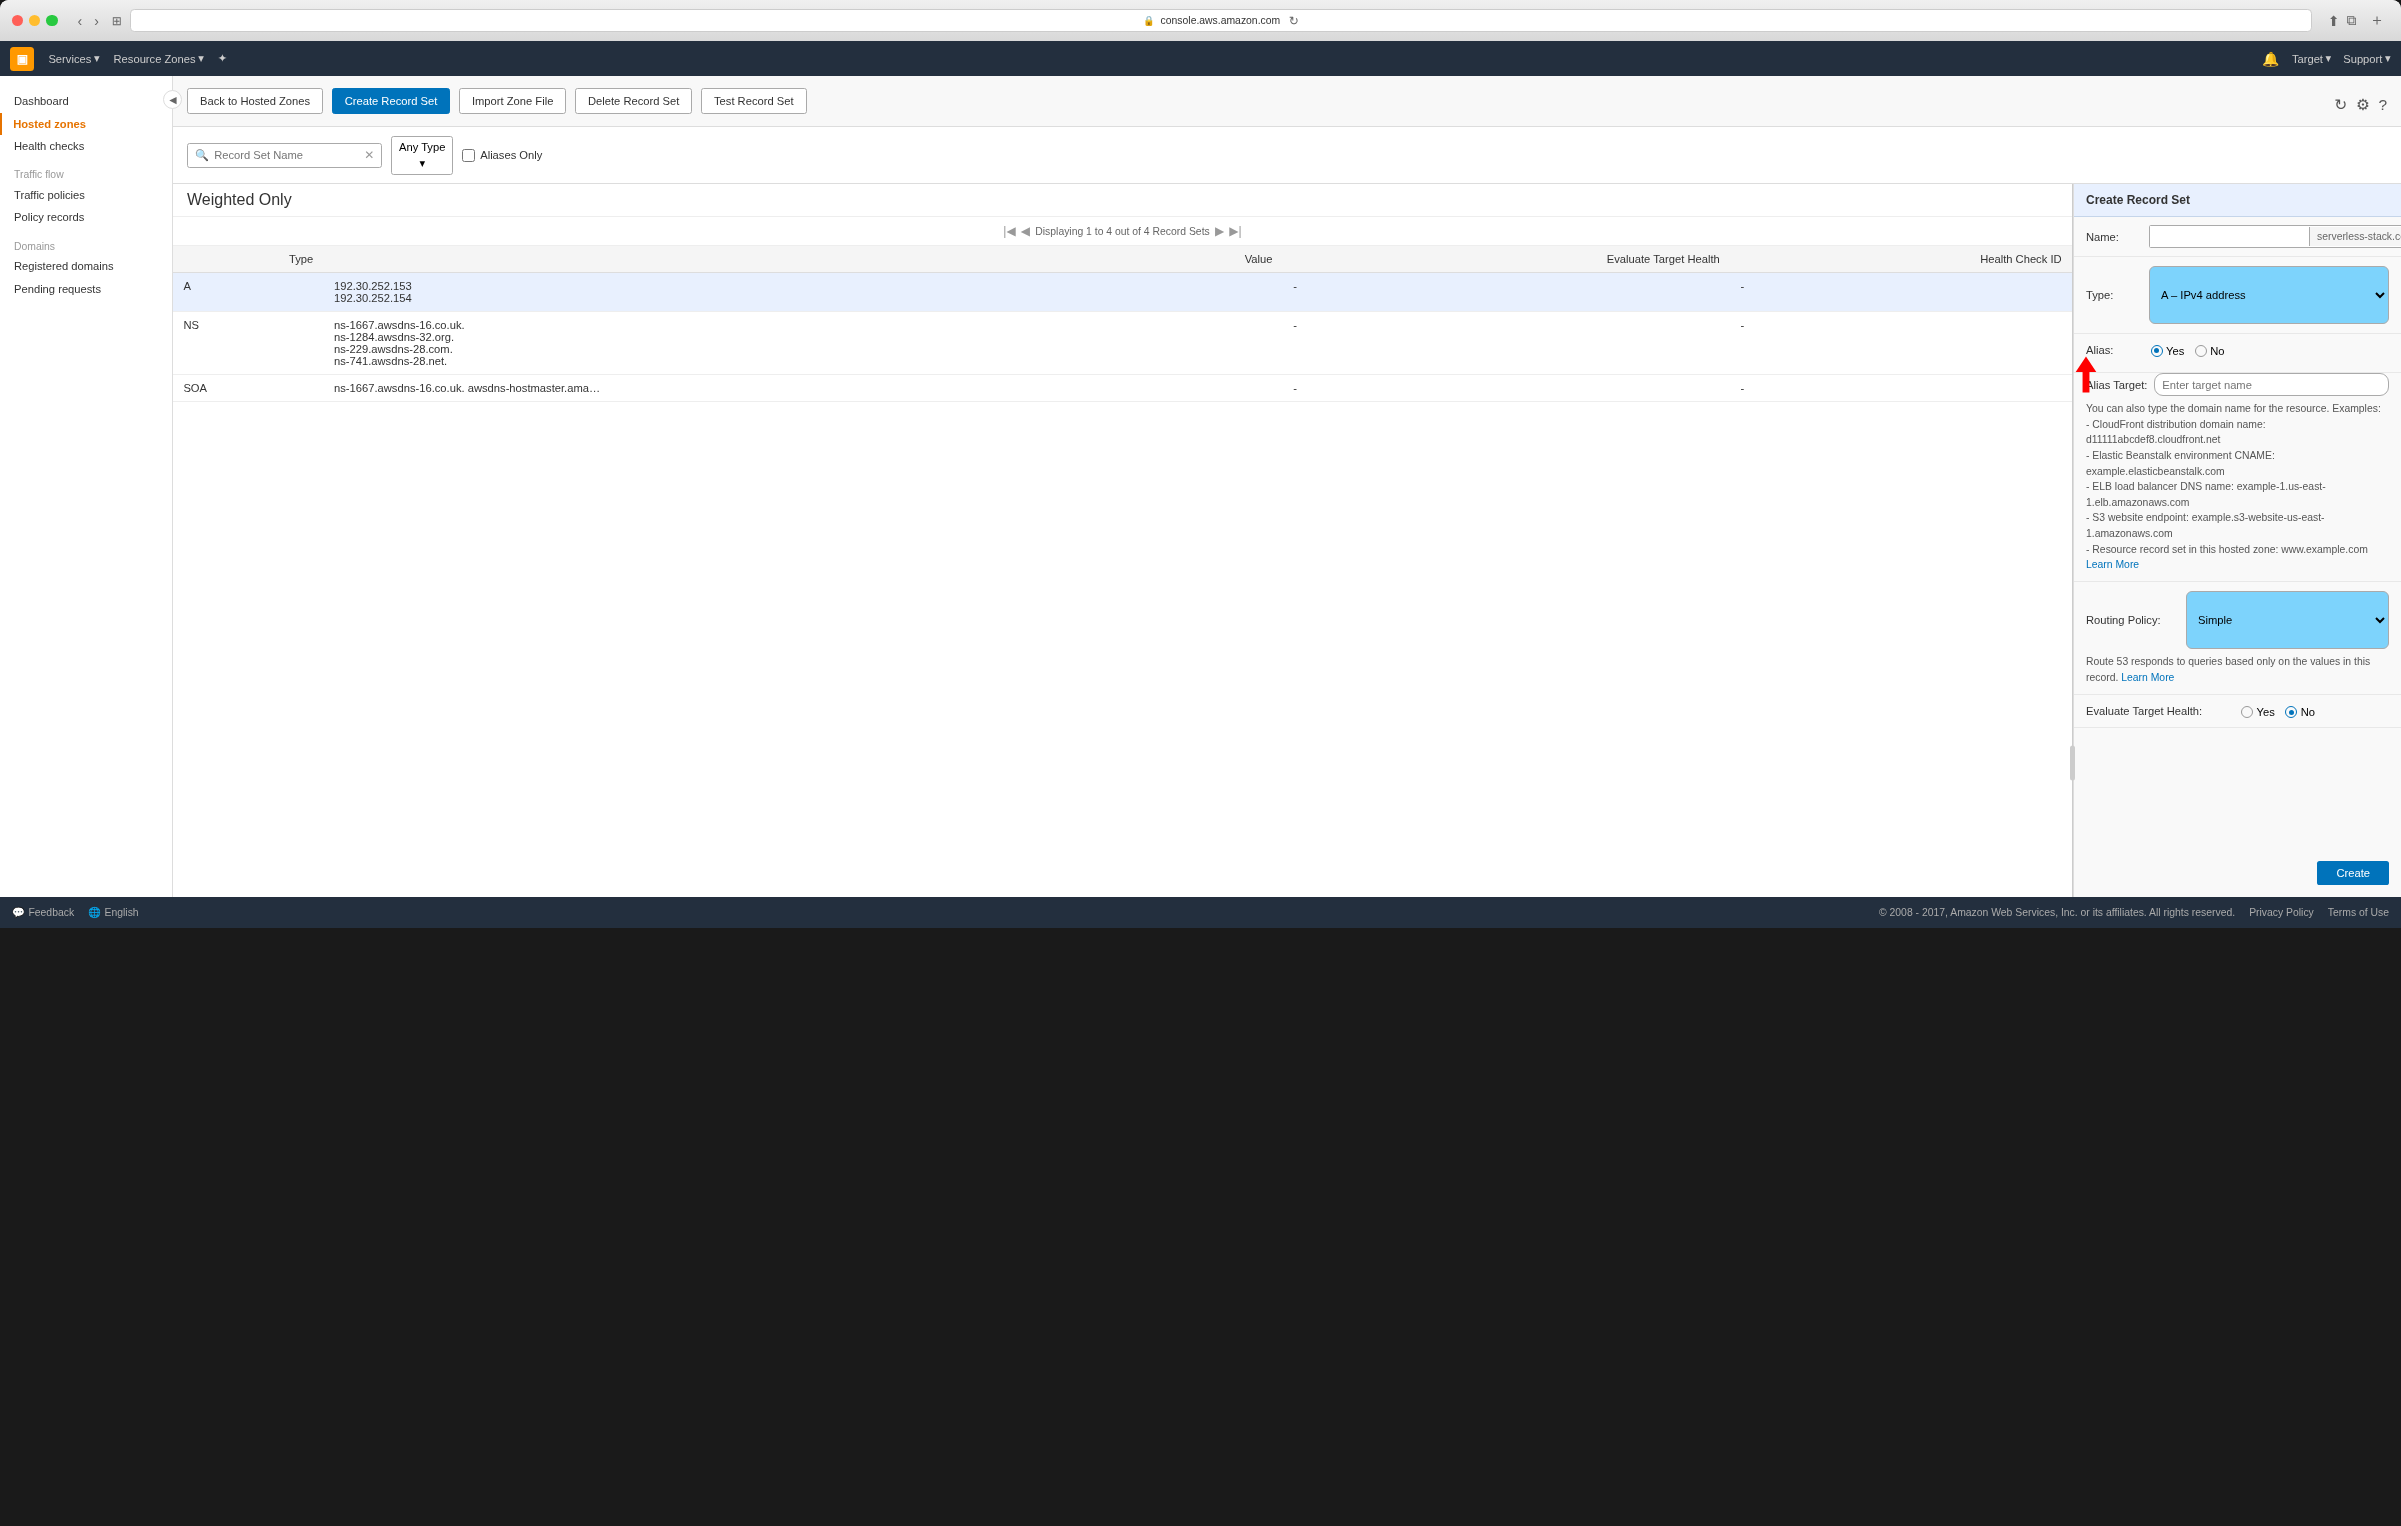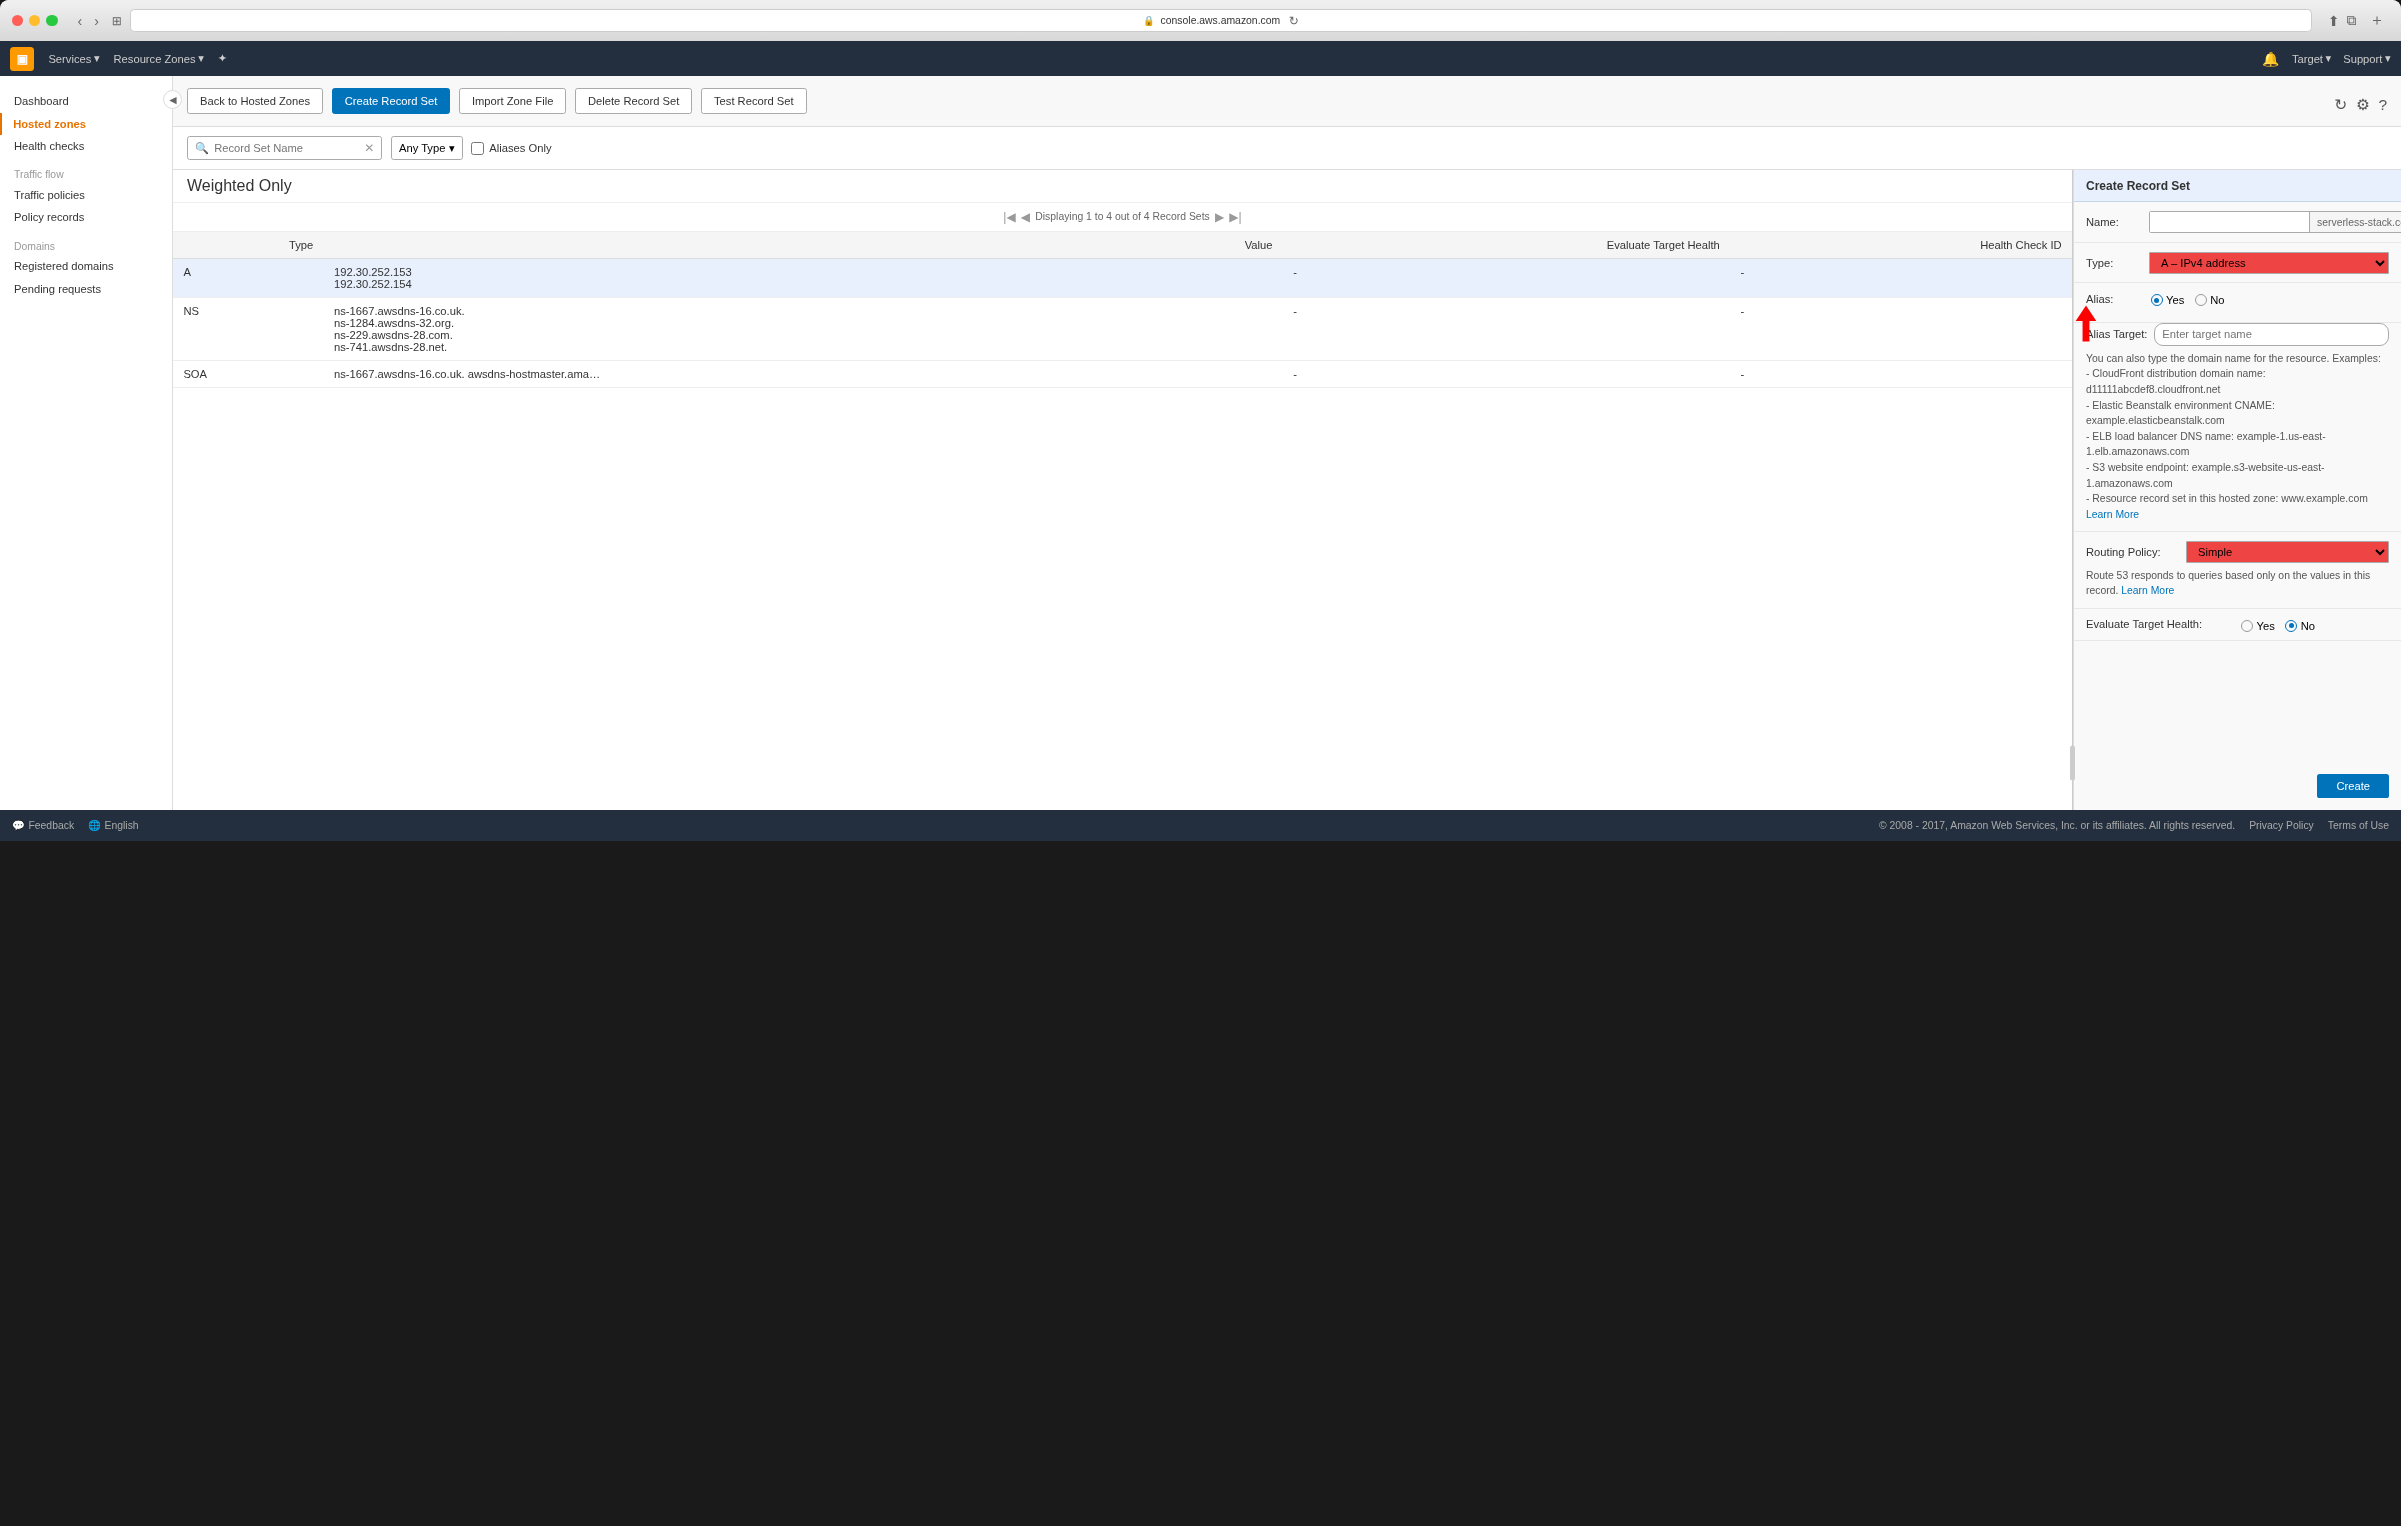--- a/index.html
+++ b/index.html
@@ -48,21 +48,21 @@
     .toolbar-btn { padding: 6px 12px; border: 0.9px solid #aaa; border-radius: 2.6px; background: white; font-size: 11.2px; cursor: pointer; color: #333; }
     .toolbar-btn.primary { background: #0073bb; color: white; border-color: #0073bb; }
     .toolbar-right { margin-left: auto; display: flex; gap: 8.6px; align-items: center; }
     .toolbar-icon-btn { background: none; border: none; font-size: 15.5px; color: #555; cursor: pointer; }
 
     
     .filter-bar { padding: 8.6px 14px; display: flex; align-items: center; gap: 8.6px; border-bottom: 0.9px solid #ddd; }
     .search-box { display: flex; align-items: center; border: 0.9px solid #aaa; border-radius: 2.6px; padding: 4.3px 7px; gap: 5.2px; min-width: 173px; background: white; }
     .search-box input { border: none; outline: none; font-size: 11.2px; color: #666; background: transparent; }
     .search-clear { color: #999; cursor: pointer; font-size: 12px; }
-    .type-select { border: 0.9px solid #aaa; border-radius: 2.6px; padding: 4.3px 7px; font-size: 11.2px; background: white; cursor: pointer; display: flex; align-items: center; gap: 3.5px; }
+    .type-select { border: 0.9px solid #aaa; border-radius: 2.6px; padding: 4.3px 7px; font-size: 11.2px; background: white; cursor: pointer; display: flex; align-items: center; gap: 3.5px; flex-direction: column; }
     .aliases-label { display: flex; align-items: center; gap: 5.2px; font-size: 11.2px; color: #333; }
 
     
     .split-layout { display: flex; height: 100%; }
     .records-panel { flex: 1; overflow: auto; border-right: 1.7px solid #ccc; }
     .form-panel { width: 328px; background: #f9f9f9; border-left: 0.9px solid #ddd; overflow-y: auto; flex-shrink: 0; }
 
     
     .pagination { padding: 7px 14px; display: flex; align-items: center; justify-content: center; gap: 5.2px; font-size: 10.4px; color: #666; border-bottom: 0.9px solid #eee; }
     .page-btn { background: none; border: none; font-size: 12px; color: #999; cursor: pointer; }
@@ -71,21 +71,21 @@
     .records-table { width: 100%; border-collapse: collapse; }
     .records-table th { background: #f5f5f5; border-bottom: 1.7px solid #ddd; padding: 7px 10.4px; text-align: right; font-size: 11.2px; color: #333; font-weight: 500; }
     .records-table td { padding: 7px 10.4px; border-bottom: 0.9px solid #eee; font-size: 11.2px; color: #333; vertical-align: top; }
     .records-table tr.selected td { background: #e8f0fe; }
 
     
     .form-title { background: #e8f0fe; padding: 8.6px 12px; font-size: 12px; font-weight: 600; color: #333; border-bottom: 0.9px solid #c5d5ea; }
     .form-input-suffix { display: flex; align-items: center; border: 0.9px solid #aaa; border-radius: 1.7px; background: white; }
     .form-input-suffix input { flex: 1; padding: 4.3px 7px; border: none; outline: none; font-size: 11.2px; }
     .form-input-suffix span { padding: 4.3px 7px; background: #f5f5f5; border-left: 0.9px solid #aaa; font-size: 10.4px; color: #666; white-space: nowrap; border-radius: 0 1.7px 1.7px 0; }
-    .form-select { width: 100%; padding: 3px 7px; border: 0.9px solid #aaa; border-radius: 1px; font-size: 11.2px; background: #ef4444; outline: none; }
+    .form-select { width: 100%; padding: 21px 7px; border: 0.9px solid #aaa; border-radius: 6px; font-size: 11.2px; background: #7dd3fc; outline: none; }
     .radio-group { display: flex; align-items: center; gap: 10.4px; padding-top: 2.6px; }
     .radio-item { display: flex; align-items: center; gap: 3.5px; font-size: 11.2px; cursor: pointer; }
     .radio-dot-blue { width: 12px; height: 12px; border-radius: 50%; border: 1.7px solid #0073bb; display: flex; align-items: center; justify-content: center; }
     .radio-dot-blue::after { content: ''; width: 5.2px; height: 5.2px; border-radius: 50%; background: #0073bb; }
     .radio-dot-empty { width: 12px; height: 12px; border-radius: 50%; border: 1.7px solid #999; }
     .alias-target-input { width: 100%; padding: 4.3px 7px; border: 0.9px solid #aaa; border-radius: 9px; font-size: 11.2px; outline: none; color: #999; }
     .alias-help { font-size: 10.4px; color: #555; line-height: 1.5; margin-top: 5.2px; }
     .alias-help .learn-more { color: #0073bb; cursor: pointer; text-decoration: none; }
 
     

